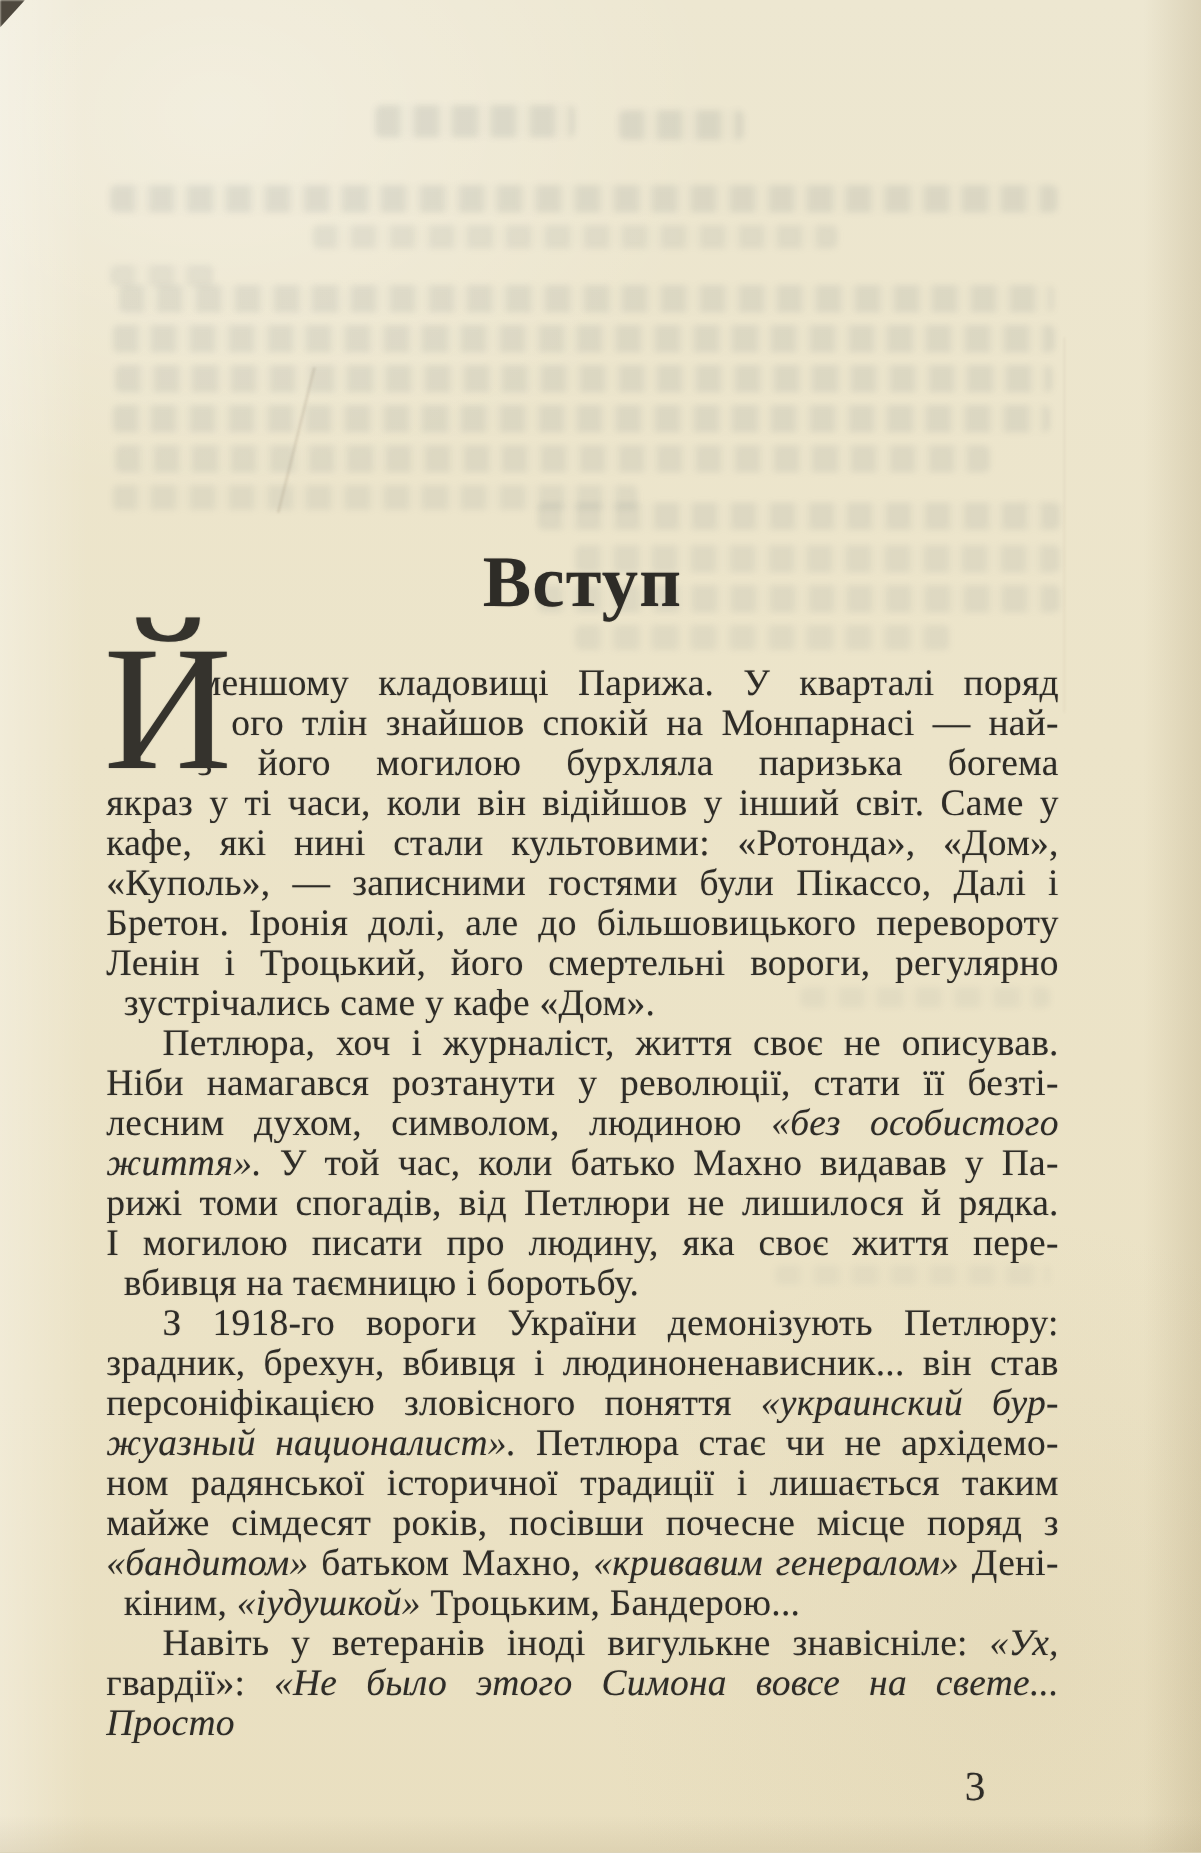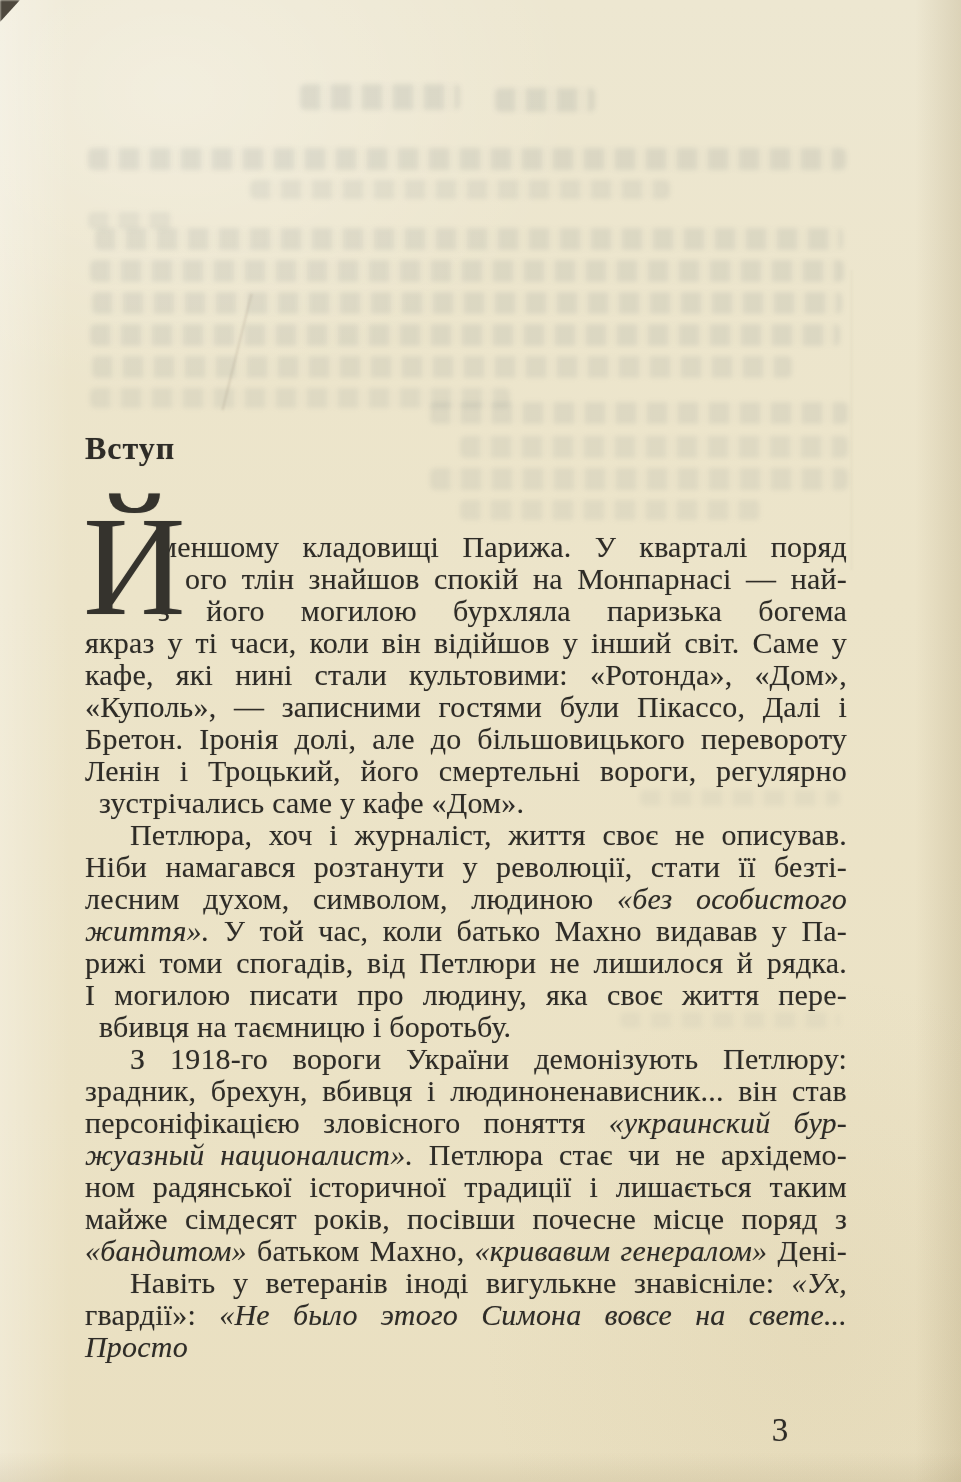--- a/index.html
+++ b/index.html
@@ -32,21 +32,21 @@
     position:absolute;
     background:repeating-linear-gradient(90deg,
       rgba(128,138,136,0.22) 0px, rgba(128,138,136,0.22) 20px,
       rgba(128,138,136,0.03) 20px, rgba(128,138,136,0.03) 31px);
     filter:blur(2.6px);
     border-radius:5px;
   }
 
   .title{
     position:absolute;left:85px;top:404px;width:762px;
-    font-size:32px;line-height:46px;font-weight:bold;
+    text-align:center;font-size:58px;line-height:46px;font-weight:bold;
     letter-spacing:1px;
     text-shadow:0 0 1px rgba(46,44,39,0.35);
   }
   .text-block{
     position:absolute;left:85px;top:531px;width:762px;
     font-size:30px;letter-spacing:0.2px;
     text-shadow:0 0 1px rgba(46,44,39,0.30);
   }
   .paragraph{margin:0;}
   .line{
@@ -125,20 +125,21 @@
         <div class="line last"><span>вбивця на таємницю і боротьбу.</span></div>
       </div>
       <div class="paragraph">
         <div class="line" style="padding-left: 45px;"><span>З 1918-го вороги України демонізують Петлюру:</span></div>
         <div class="line"><span>зрадник, брехун, вбивця і людиноненависник... він став</span></div>
         <div class="line"><span>персоніфікацією зловісного поняття </span><span class="it">«украинский бур-</span></div>
         <div class="line"><span class="it">жуазный националист».</span><span> Петлюра стає чи не архідемо-</span></div>
         <div class="line"><span>ном радянської історичної традиції і лишається таким</span></div>
         <div class="line"><span>майже сімдесят років, посівши почесне місце поряд з</span></div>
         <div class="line"><span class="it">«бандитом»</span><span> батьком Махно, </span><span class="it">«кривавим генералом»</span><span> Дені-</span></div>
+        <div class="line last"><span>кіним, </span><span class="it">«іудушкой»</span><span> Троцьким, Бандерою...</span></div>
       </div>
       <div class="paragraph">
         <div class="line" style="padding-left: 45px;"><span>Навіть у ветеранів іноді вигулькне знавісніле: </span><span class="it">«Ух,</span></div>
         <div class="line"><span>гвардії»: </span><span class="it">«Не было этого Симона вовсе на свете... Просто</span></div>
       </div>
     </div>
 
   <div class="page-number">3</div>
 
 </div>

